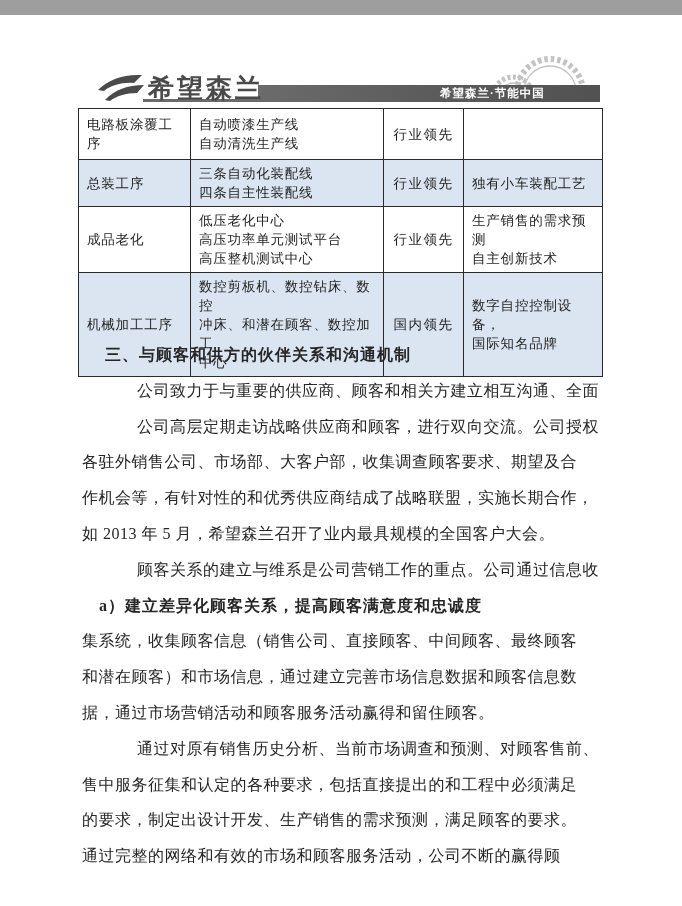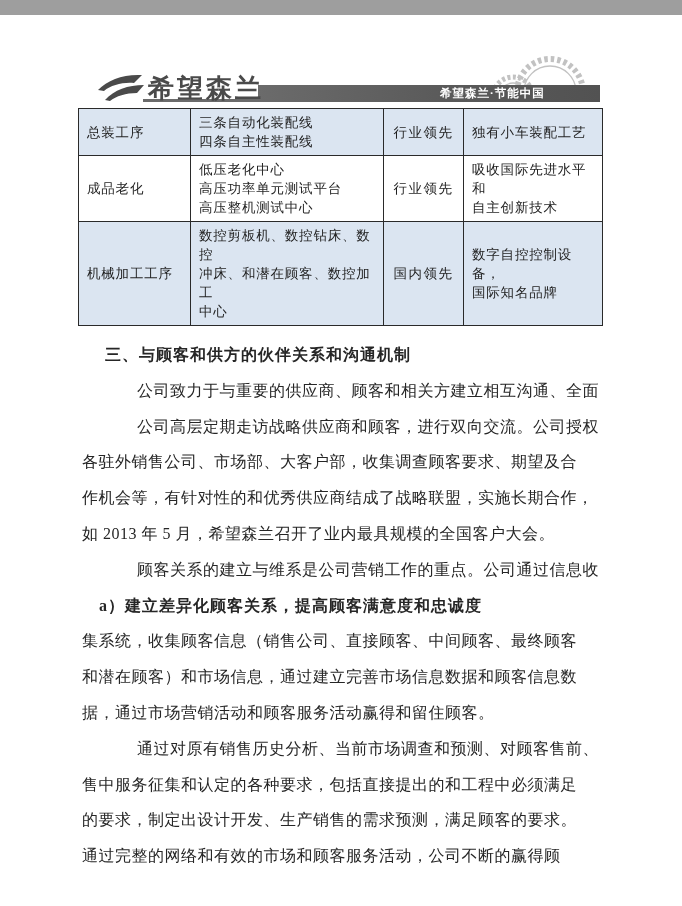--- a/index.html
+++ b/index.html
@@ -95,34 +95,41 @@
   <div class="tagline">希望森兰·节能中国</div>
 
   <table class="process-table">
     <colgroup>
         <col style="width:112px">
         <col style="width:193px">
         <col style="width:80px">
         <col style="width:139px">
       </colgroup>
     <tbody>
+      <tr class="r1">
+        <td>电路板涂覆工序</td>
+        <td>自动喷漆生产线
+自动清洗生产线</td>
+        <td class="level">行业领先</td>
+        <td></td>
+      </tr>
       <tr class="r2 alt">
         <td>总装工序</td>
         <td>三条自动化装配线
 四条自主性装配线</td>
         <td class="level">行业领先</td>
         <td>独有小车装配工艺</td>
       </tr>
       <tr class="r3">
         <td>成品老化</td>
         <td>低压老化中心
 高压功率单元测试平台
 高压整机测试中心</td>
         <td class="level">行业领先</td>
-        <td>吸收国际先进水平和
+        <td>生产销售的需求预测
 自主创新技术</td>
       </tr>
       <tr class="r4 alt">
         <td>机械加工工序</td>
         <td>数控剪板机、数控钻床、数控
 冲床、和潜在顾客、数控加工
 中心</td>
         <td class="level">国内领先</td>
         <td>数字自控控制设备，
 国际知名品牌</td>

